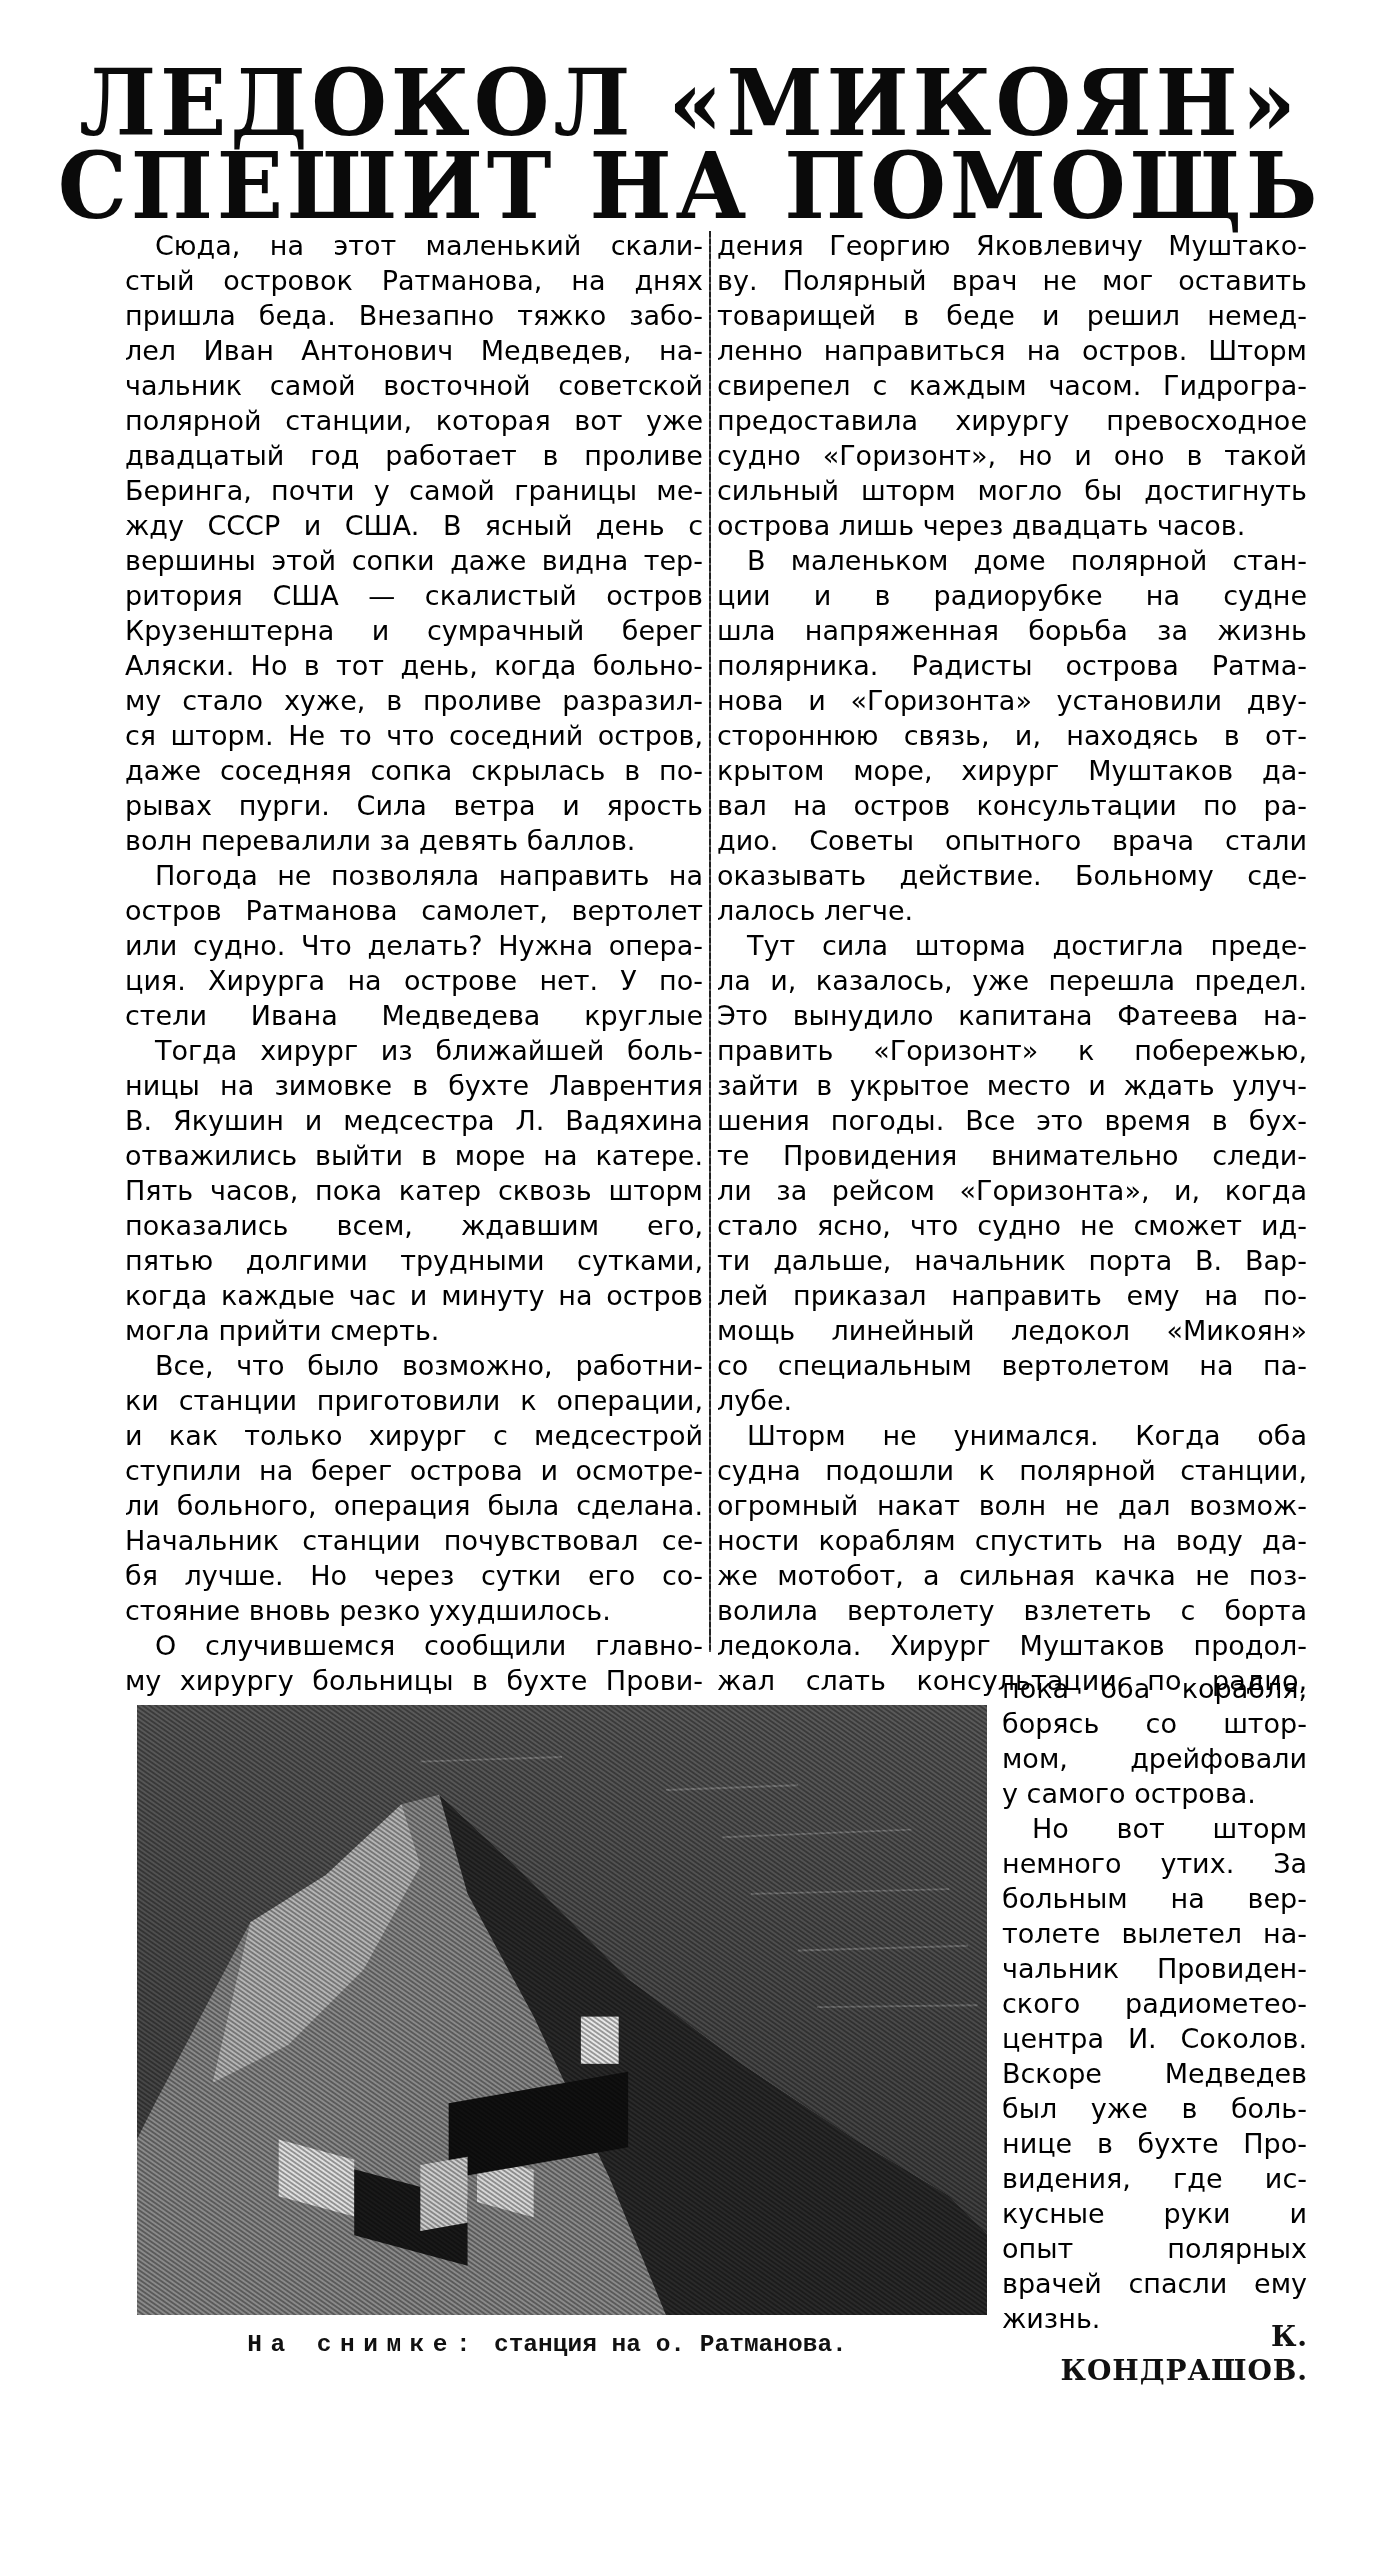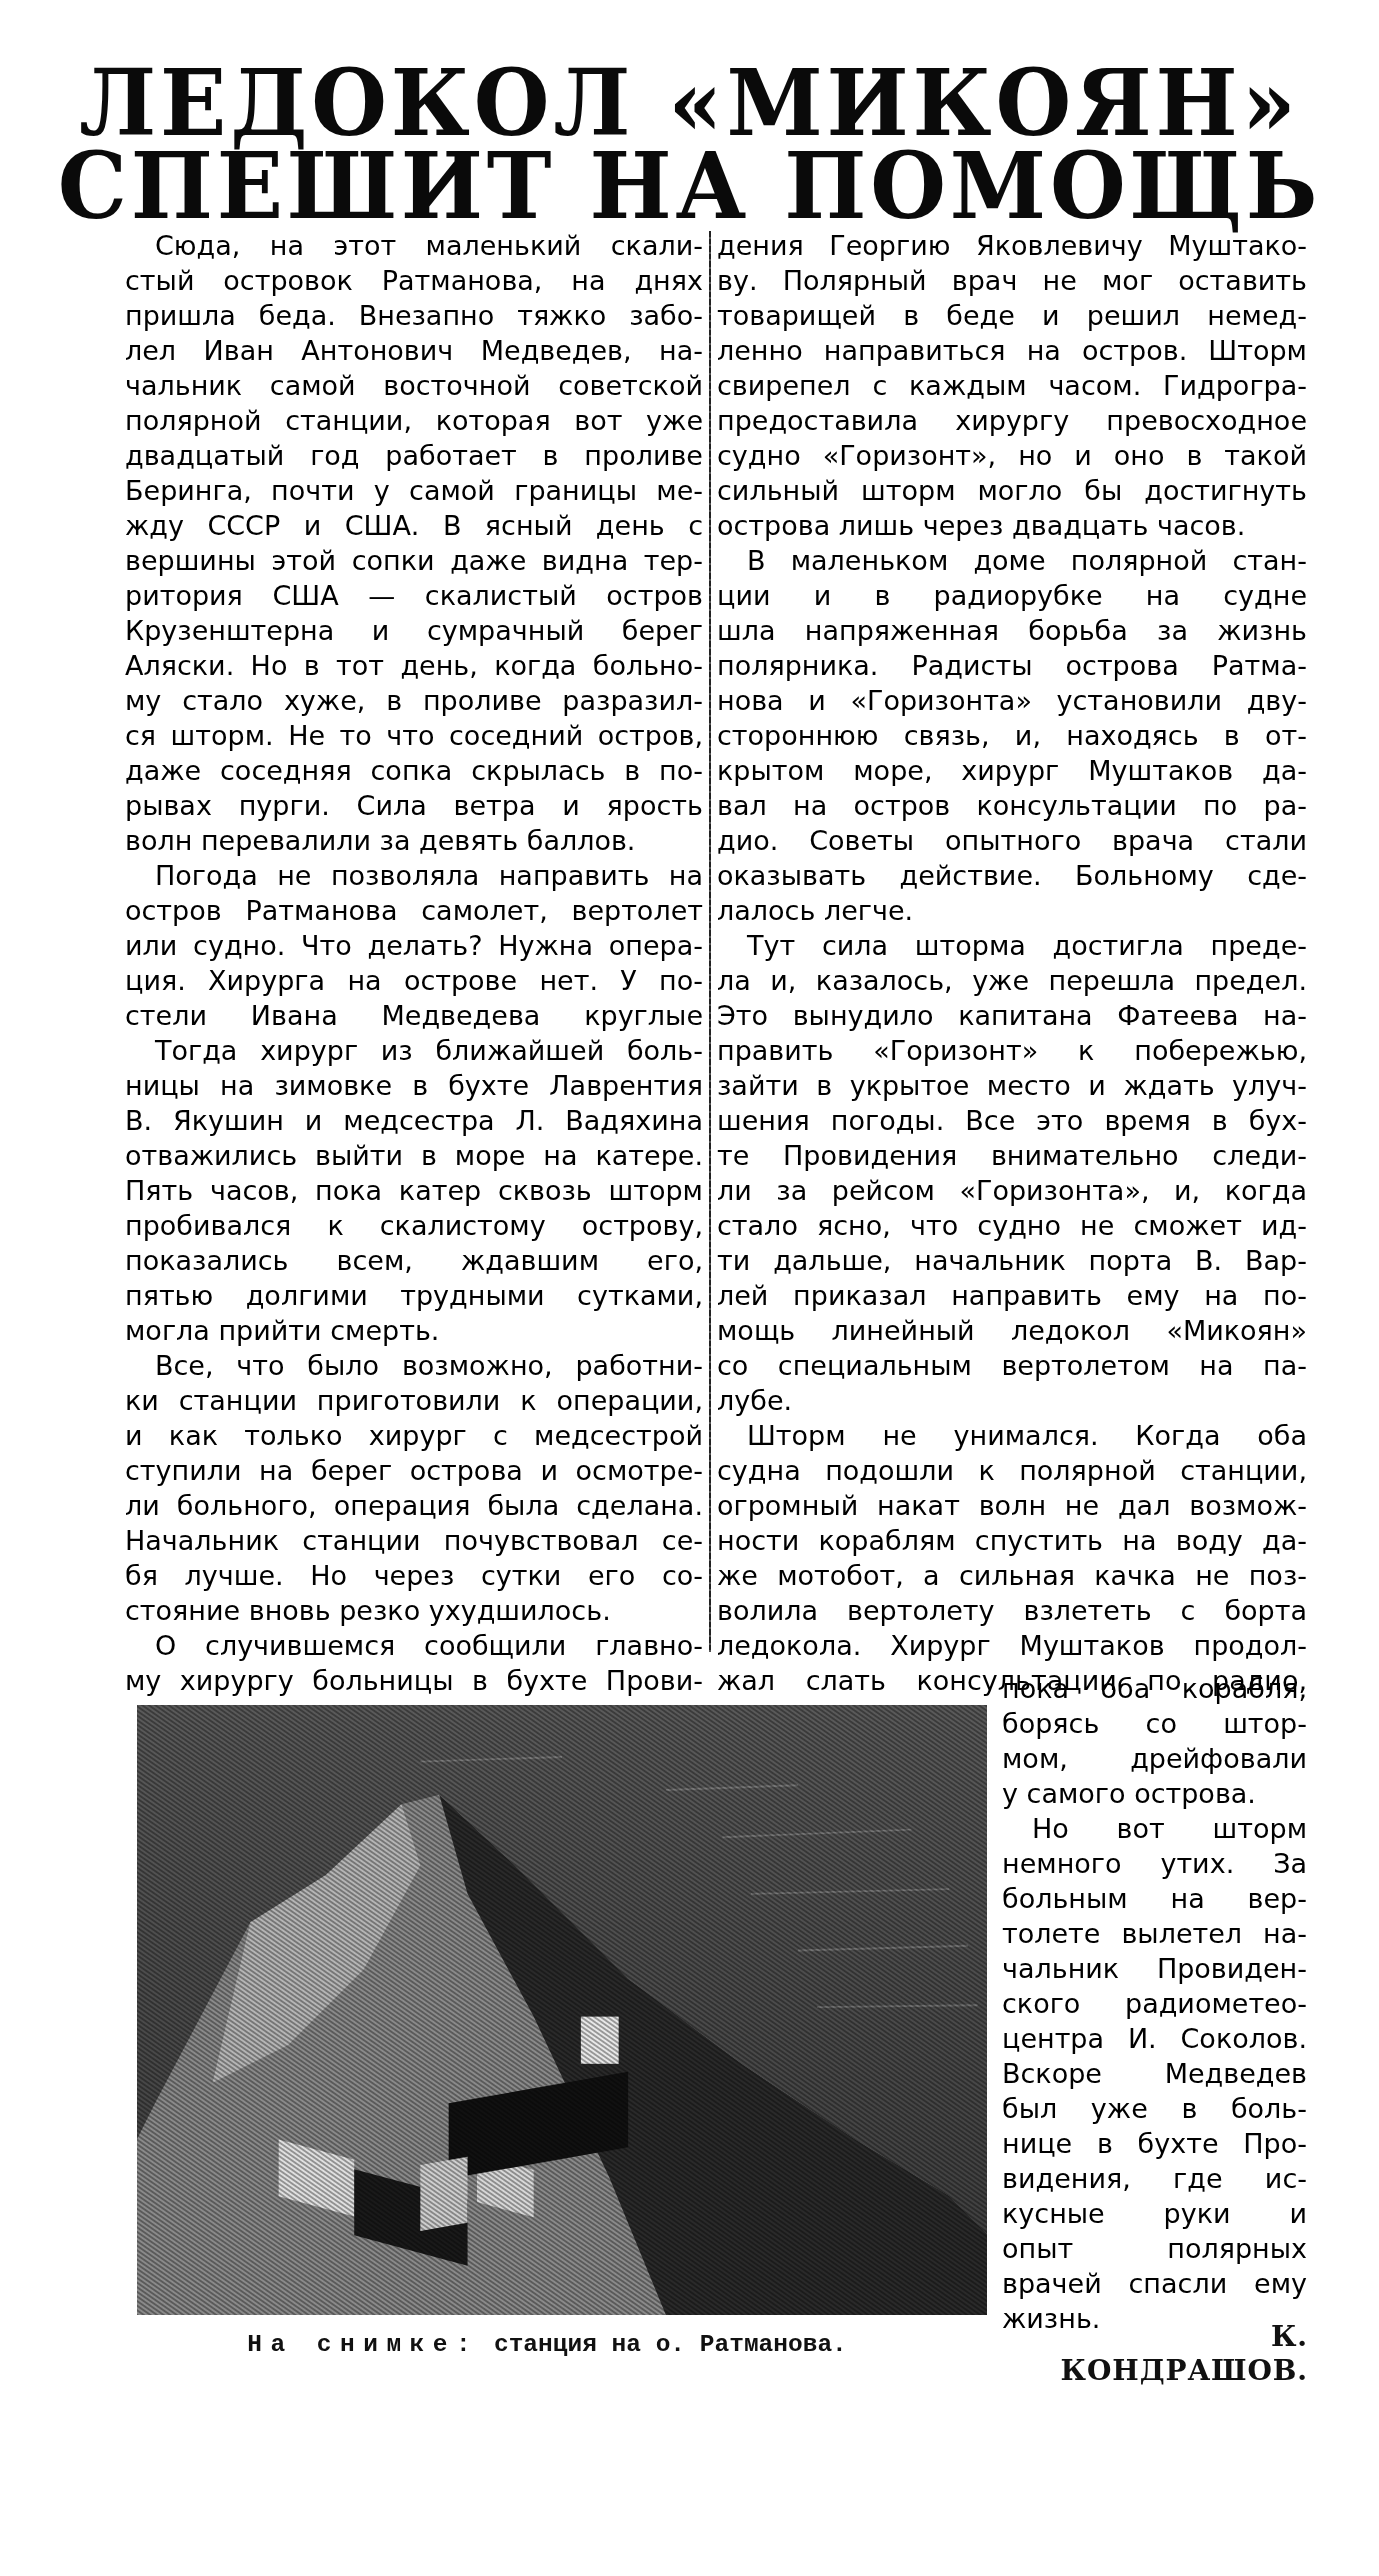--- a/index.html
+++ b/index.html
@@ -55,23 +55,23 @@
     <span class="ln ind">Погода не позволяла направить на</span>
     <span class="ln">остров Ратманова самолет, вертолет</span>
     <span class="ln">или судно. Что делать? Нужна опера-</span>
     <span class="ln">ция. Хирурга на острове нет. У по-</span>
     <span class="ln">стели Ивана Медведева круглые</span>
     <span class="ln ind">Тогда хирург из ближайшей боль-</span>
     <span class="ln">ницы на зимовке в бухте Лаврентия</span>
     <span class="ln">В. Якушин и медсестра Л. Вадяхина</span>
     <span class="ln">отважились выйти в море на катере.</span>
     <span class="ln">Пять часов, пока катер сквозь шторм</span>
-    <span class="ln">пробивался к скалистому острову,</span>
     <span class="ln">показались всем, ждавшим его,</span>
     <span class="ln">пятью долгими трудными сутками,</span>
+    <span class="ln">когда каждые час и минуту на остров</span>
     <span class="ln last">могла прийти смерть.</span>
     <span class="ln ind">Все, что было возможно, работни-</span>
     <span class="ln">ки станции приготовили к операции,</span>
     <span class="ln">и как только хирург с медсестрой</span>
     <span class="ln">ступили на берег острова и осмотре-</span>
     <span class="ln">ли больного, операция была сделана.</span>
     <span class="ln">Начальник станции почувствовал се-</span>
     <span class="ln">бя лучше. Но через сутки его со-</span>
     <span class="ln last">стояние вновь резко ухудшилось.</span>
     <span class="ln ind">О случившемся сообщили главно-</span>

